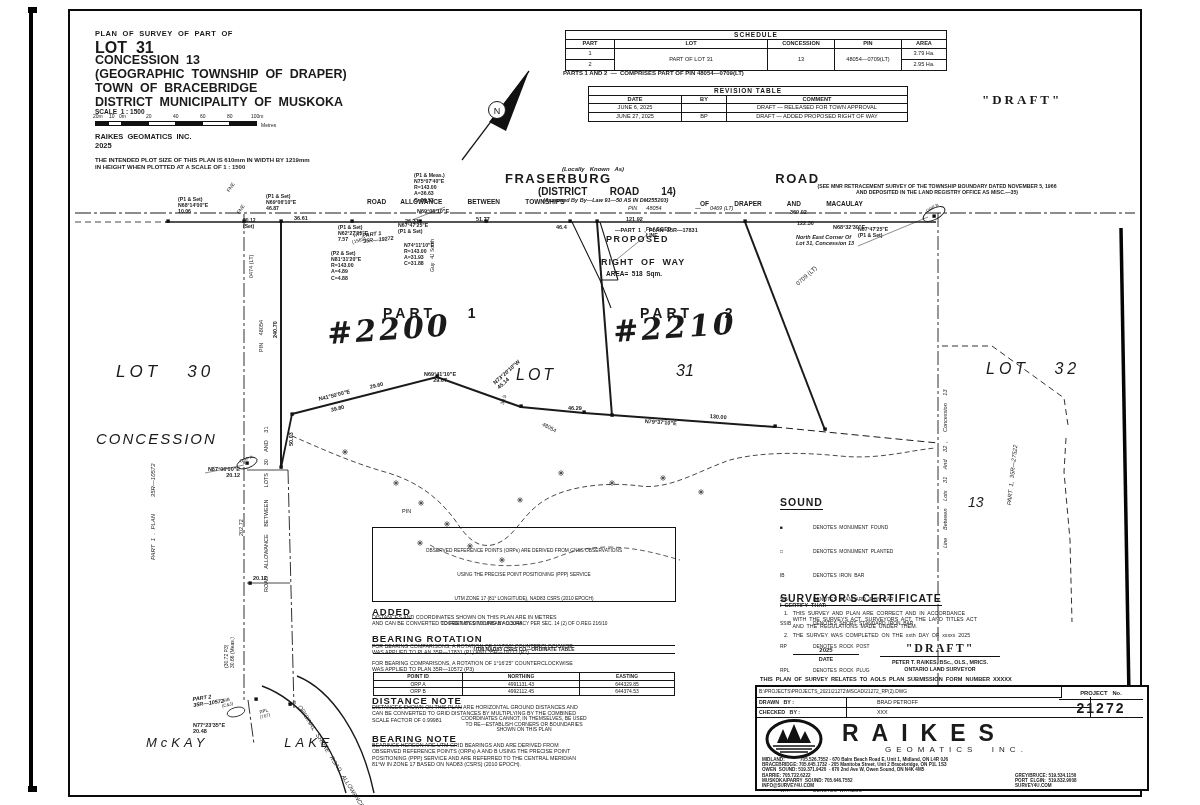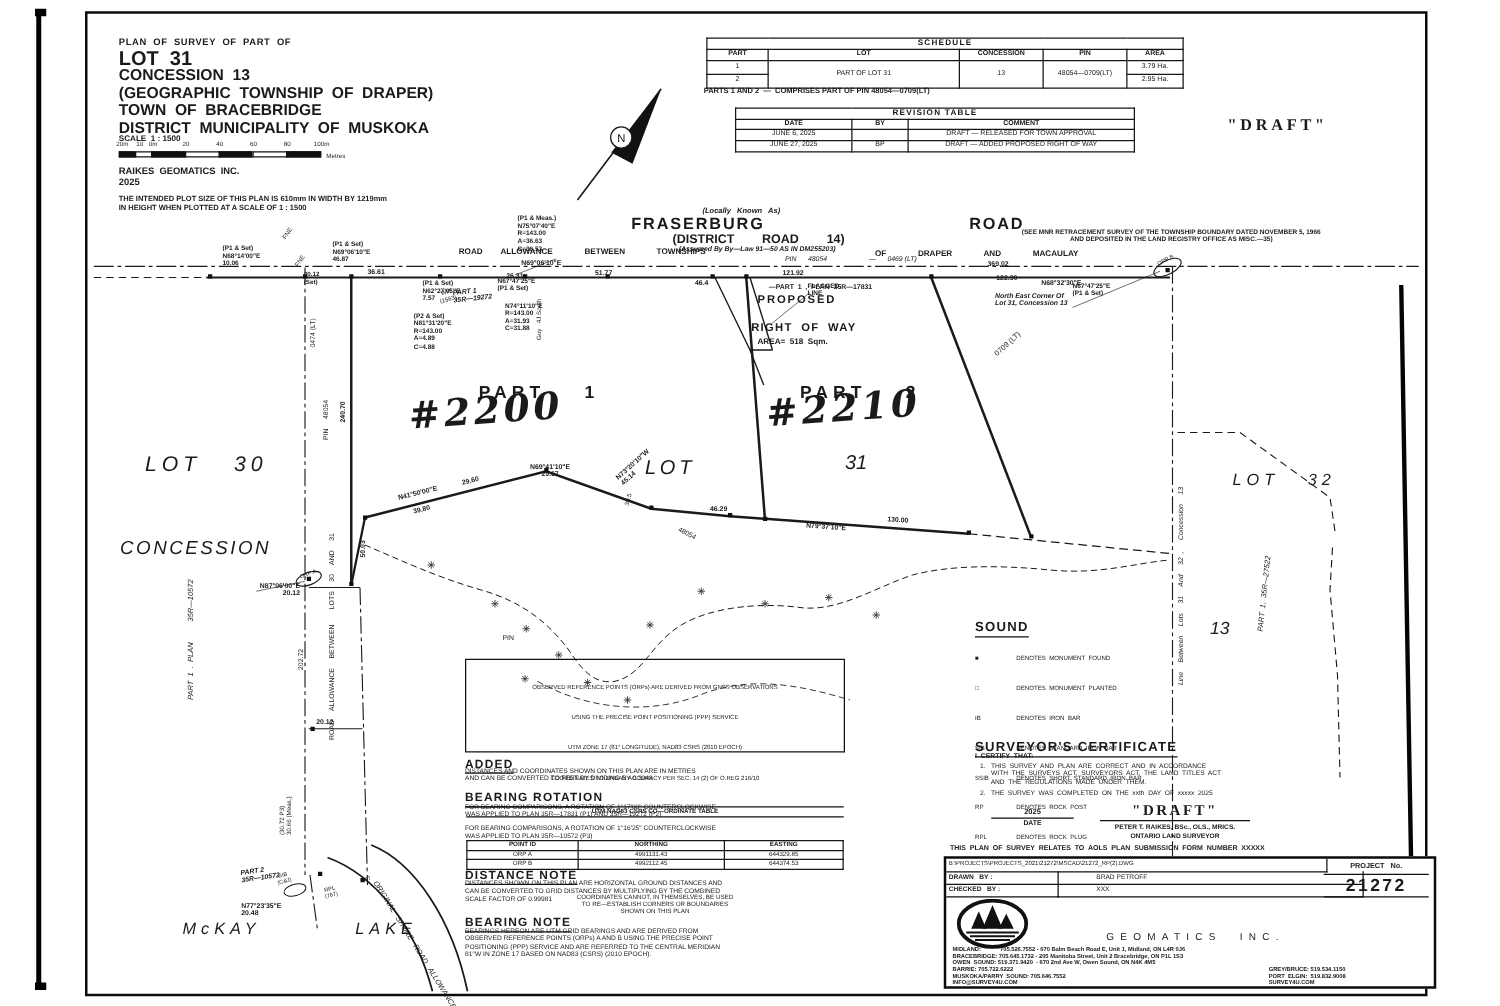--- a/index.html
+++ b/index.html
@@ -291,21 +291,21 @@
 <div class="t" style="left:925px;top:209px;font-size:4.5px;transform:rotate(-28deg);">ORP B</div>
 
 <div class="t b pre" style="left:383px;top:305px;font-size:14px;letter-spacing:4px;">PART    1</div>
 <div class="t hand" style="left:326px;top:316px;font-size:30px;transform:rotate(-4deg);">#2200</div>
 <div class="t b pre" style="left:640px;top:305px;font-size:14px;letter-spacing:4px;">PART    2</div>
 <div class="t hand" style="left:612px;top:314px;font-size:30px;transform:rotate(-4deg);">#2210</div>
 
 <div class="t it pre" style="left:116px;top:362px;font-size:17px;letter-spacing:4px;">LOT   30</div>
 <div class="t it" style="left:516px;top:366px;font-size:16px;letter-spacing:3px;">LOT</div>
 <div class="t it" style="left:676px;top:362px;font-size:16px;">31</div>
-<div class="t it pre" style="left:986px;top:376px;font-size:13px;letter-spacing:4px;">LOT   32</div>
+<div class="t it pre" style="left:986px;top:360px;font-size:16px;letter-spacing:4px;">LOT   32</div>
 <div class="t it" style="left:96px;top:430px;font-size:15px;letter-spacing:2px;">CONCESSION</div>
 <div class="t it" style="left:968px;top:494px;font-size:14px;">13</div>
 
 <div class="t it pre" style="left:150px;top:560px;font-size:6px;transform:rotate(-90deg);">PART  1  .  PLAN          35R—10572</div>
 <div class="t pre" style="left:248px;top:278px;font-size:5.5px;transform:rotate(-90deg);">0474 (LT)</div>
 <div class="t pre" style="left:258px;top:352px;font-size:5.5px;transform:rotate(-90deg);">PIN     48054</div>
 <div class="t" style="left:272px;top:338px;font-size:5.5px;transform:rotate(-90deg);font-weight:bold;">240.70</div>
 <div class="t rt" style="left:184px;top:466px;width:56px;font-size:5.5px;font-weight:bold;">N87°06'00"E
 20.12</div>
 <div class="t" style="left:239px;top:459px;font-size:4.5px;transform:rotate(-20deg);">ORP A</div>
@@ -434,20 +434,21 @@
   <div style="position:absolute;left:302px;top:0;width:84px;height:12px;border-bottom:1px solid #111;font-size:5.8px;line-height:12px;text-align:center;font-weight:bold;white-space:pre;">PROJECT   No.</div>
   <div style="position:absolute;left:302px;top:12px;width:84px;height:18px;border-bottom:1px solid #111;font-size:14px;line-height:18px;text-align:center;font-weight:bold;letter-spacing:2px;">21272</div>
   
   <svg width="58" height="42" style="left:8px;top:32px;" viewBox="0 0 58 42">
     <ellipse cx="29" cy="20" rx="27" ry="18.5" fill="none" stroke="#111" stroke-width="3"></ellipse>
     <polygon points="12,24 18,10 24,24" fill="#111"></polygon>
     <polygon points="21,24 29,5 37,24" fill="#111"></polygon>
     <polygon points="34,24 40,12 46,24" fill="#111"></polygon>
     <path d="M8,27 H50 M11,30 H47 M15,33 H43" stroke="#111" stroke-width="1.6" fill="none"></path>
   </svg>
+  <div style="position:absolute;left:85px;top:33px;font-size:23px;letter-spacing:13px;font-weight:bold;">RAIKES</div>
   <div style="position:absolute;left:128px;top:58px;font-size:8px;letter-spacing:5px;white-space:pre;">GEOMATICS  INC.</div>
   
   <div style="position:absolute;left:5px;top:70px;font-size:4.6px;line-height:5.2px;white-space:pre;font-weight:bold;">MIDLAND:            705.526.7552 - 670 Balm Beach Road E, Unit 1, Midland, ON L4R 0J6</div>
   <div style="position:absolute;left:5px;top:75.2px;font-size:4.6px;line-height:5.2px;white-space:pre;font-weight:bold;">BRACEBRIDGE: 705.645.1732 - 205 Manitoba Street, Unit 2 Bracebridge, ON P1L 1S3</div>
   <div style="position:absolute;left:5px;top:80.4px;font-size:4.6px;line-height:5.2px;white-space:pre;font-weight:bold;">OWEN  SOUND: 519.371.9420  - 670 2nd Ave W, Owen Sound, ON N4K 4M5</div>
   <div style="position:absolute;left:5px;top:85.6px;font-size:4.6px;line-height:5.2px;white-space:pre;font-weight:bold;">BARRIE: 705.722.6222</div>
   <div style="position:absolute;left:5px;top:90.8px;font-size:4.6px;line-height:5.2px;white-space:pre;font-weight:bold;">MUSKOKA/PARRY  SOUND: 705.646.7552</div>
   <div style="position:absolute;left:5px;top:96px;font-size:4.6px;line-height:5.2px;white-space:pre;font-weight:bold;">INFO@SURVEY4U.COM</div>
   <div style="position:absolute;left:258px;top:85.6px;font-size:4.6px;line-height:5.2px;white-space:pre;font-weight:bold;">GREY/BRUCE: 519.534.1150</div>
   <div style="position:absolute;left:258px;top:90.8px;font-size:4.6px;line-height:5.2px;white-space:pre;font-weight:bold;">PORT  ELGIN:  519.832.9008</div>

